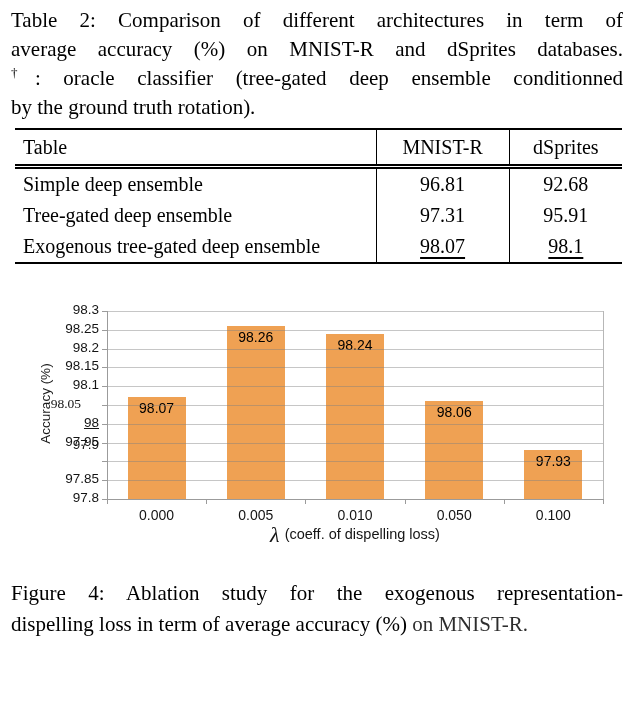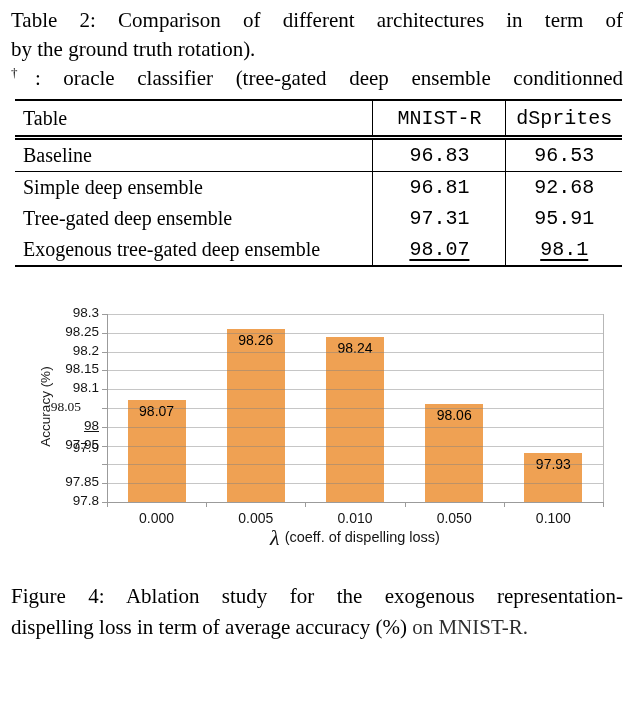--- a/index.html
+++ b/index.html
@@ -14,21 +14,21 @@
   sup.dag { font-size:0.62em; vertical-align:super; line-height:0; }
   .degraded { opacity:0.82; filter:blur(0.5px); }
 
   
   table.results {
     border-collapse:collapse; margin:6px 0 0 4px; width:607px;
     font-size:20px; border-top:2px solid #000; border-bottom:2px solid #000;
   }
   table.results th, table.results td { padding:2px 8px; font-weight:normal; }
   table.results th { text-align:left; border-bottom:5px double #000; height:30px; }
-  table.results th.num, table.results td.num { text-align:center;font-family:Liberation Mono, monospace; }
+  table.results th.num, table.results td.num { text-align:center; }
   table.results td { height:27px; }
   .sep { border-left:1.5px solid #000; }
   td.method, th.method { padding-left:11px; width:375px; }
   .col-mnist { width:122px; }
   .col-dsprites { width:100px; }
   tr.rule-after td { border-bottom:1.5px solid #000; }
   .u { text-decoration:underline; text-underline-offset:4px; }
   .b { font-weight:bold; }
 
   
@@ -55,38 +55,34 @@
   .fig-caption { margin-top:30px; }
   .fig-caption .cap-line { line-height:31px; }
 </style>
 </head>
 <body>
 
 <div class="page">
 
   <div>
     <div class="cap-line just">Table 2: Comparison of different architectures in term of</div>
+    <div class="cap-line just">average accuracy (%) on MNIST-R and dSprites databases.</div>
+    <div class="cap-line just"><sup class="dag">†</sup><span>: oracle classifier (tree-gated deep ensemble conditionned</span></div>
     <div class="cap-line">by the ground truth rotation).</div>
-    <div class="cap-line just"><sup class="dag">†</sup><span>: oracle classifier (tree-gated deep ensemble conditionned</span></div>
   </div>
 
   <table class="results">
     <thead>
       <tr>
         <th class="method">Table</th>
         <th class="num sep col-mnist">MNIST-R</th>
         <th class="num sep col-dsprites">dSprites</th>
       </tr>
     </thead>
     <tbody>
-      <tr class="rule-after">
-        <td class="method">Baseline</td>
-        <td class="num sep">96.83</td>
-        <td class="num sep">96.53</td>
-      </tr>
       <tr>
         <td class="method">Simple deep ensemble</td>
         <td class="num sep">96.81</td>
         <td class="num sep">92.68</td>
       </tr>
       <tr>
         <td class="method">Tree-gated deep ensemble</td>
         <td class="num sep">97.31</td>
         <td class="num sep">95.91</td>
       </tr>

